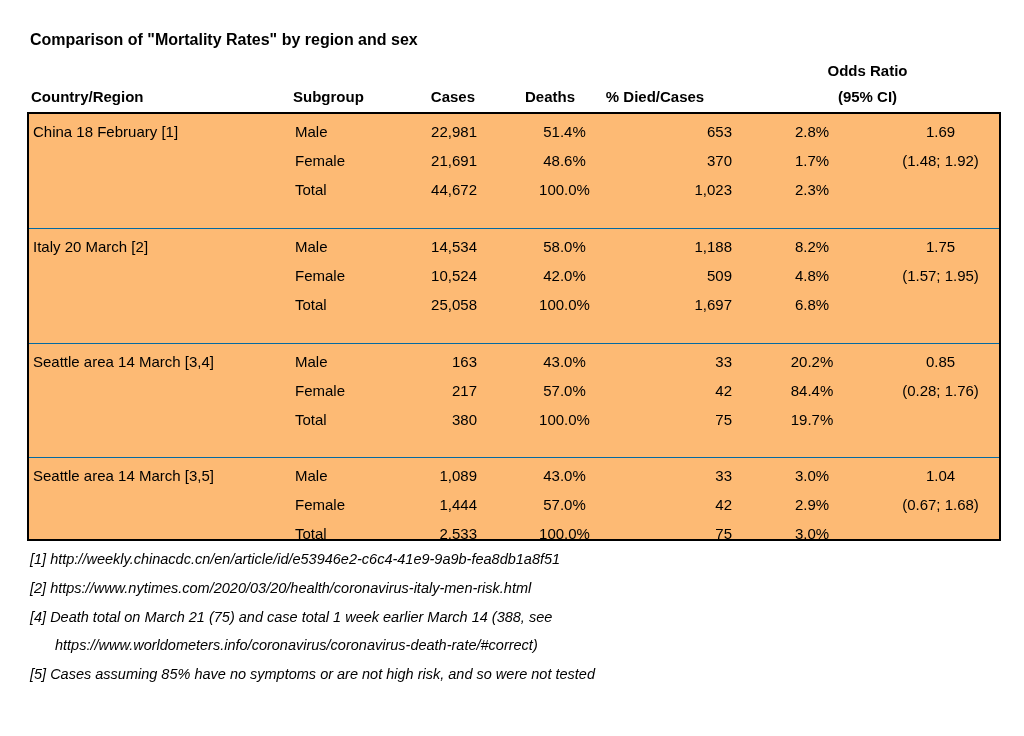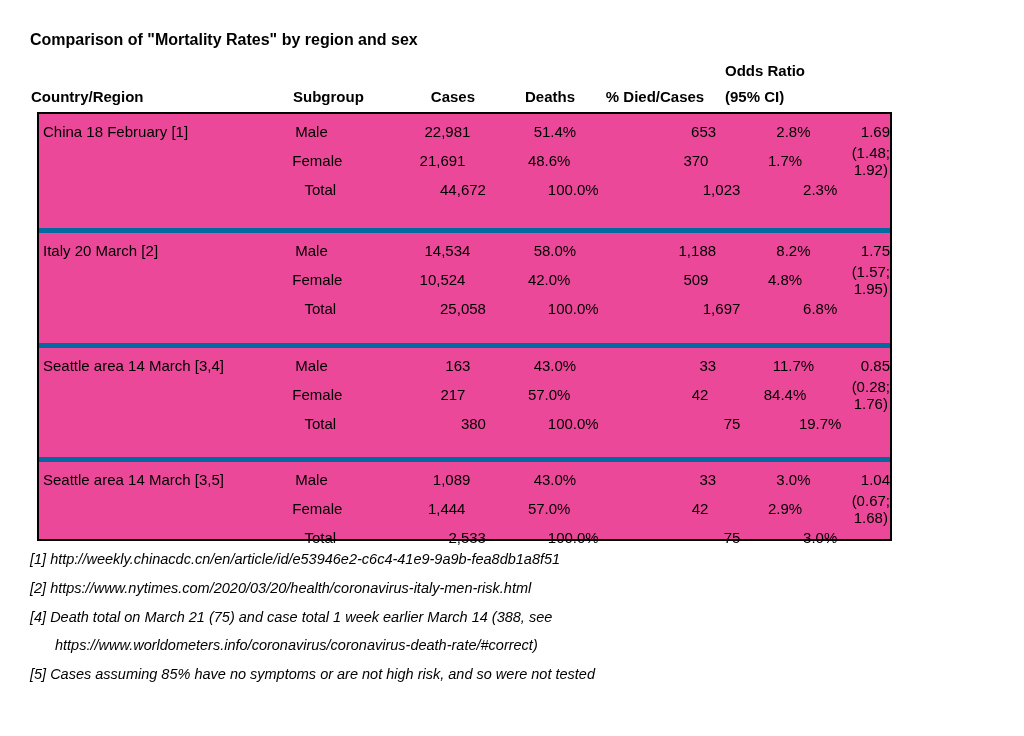--- a/index.html
+++ b/index.html
@@ -24,33 +24,33 @@
   .c1{width:263px;box-sizing:border-box;padding-left:4px;}
   .c2{width:110px;box-sizing:border-box;padding-left:3px;}
   .c3{width:85px;box-sizing:border-box;}
   .c4{width:155px;box-sizing:border-box;}
   .c5{width:100px;box-sizing:border-box;}
   .c6{width:140px;box-sizing:border-box;}
   .c7{flex:1;box-sizing:border-box;}
   .num{text-align:right;padding-right:10px;}
   .ctr{text-align:center;}
   .hcell{line-height:26px;}
-  .hcell.odds div{line-height:26px;}
+  .hcell.odds div{line-height:26px;text-align:center;}
   
   .table-box{
-    position:absolute;left:37px;top:112px;width:855px;height:429px;
+    position:absolute;left:27px;top:112px;width:974px;height:429px;
     border:2px solid #000;box-sizing:border-box;
-    background:#ec4899;
+    background:#fdba74;
   }
   .sec{box-sizing:border-box;padding-top:3px;}
   .sec-0{height:114px;}
   .sec-1{height:115px;}
   .sec-2{height:114px;}
   .sec-3{height:auto;}
-  .sec + .sec{border-top:5px solid #0369a1;}
+  .sec + .sec{border-top:1px solid #0369a1;}
   .row{display:flex;align-items:center;height:29px;font-size:15px;}
   
   .footnotes{
     position:absolute;left:30px;top:551px;width:970px;
     font-size:14.5px;font-style:italic;
   }
   .fn{margin-bottom:12px;}
   .fn .line{line-height:17px;}
   .fn .line + .line{margin-top:11px;padding-left:25px;}
   .fn-4{margin-top:5px;}
@@ -136,21 +136,21 @@
       </div>
     </section>
 
     <section class="sec sec-2">
       <div class="row">
         <div class="c1">Seattle area 14 March [3,4]</div>
         <div class="c2">Male</div>
         <div class="c3 num">163</div>
         <div class="c4 ctr">43.0%</div>
         <div class="c5 num">33</div>
-        <div class="c6 ctr">11.7%</div>
+        <div class="c6 ctr">20.2%</div>
         <div class="c7 ctr">0.85</div>
       </div>
       <div class="row">
         <div class="c1"></div>
         <div class="c2">Female</div>
         <div class="c3 num">217</div>
         <div class="c4 ctr">57.0%</div>
         <div class="c5 num">42</div>
         <div class="c6 ctr">84.4%</div>
         <div class="c7 ctr">(0.28; 1.76)</div>

